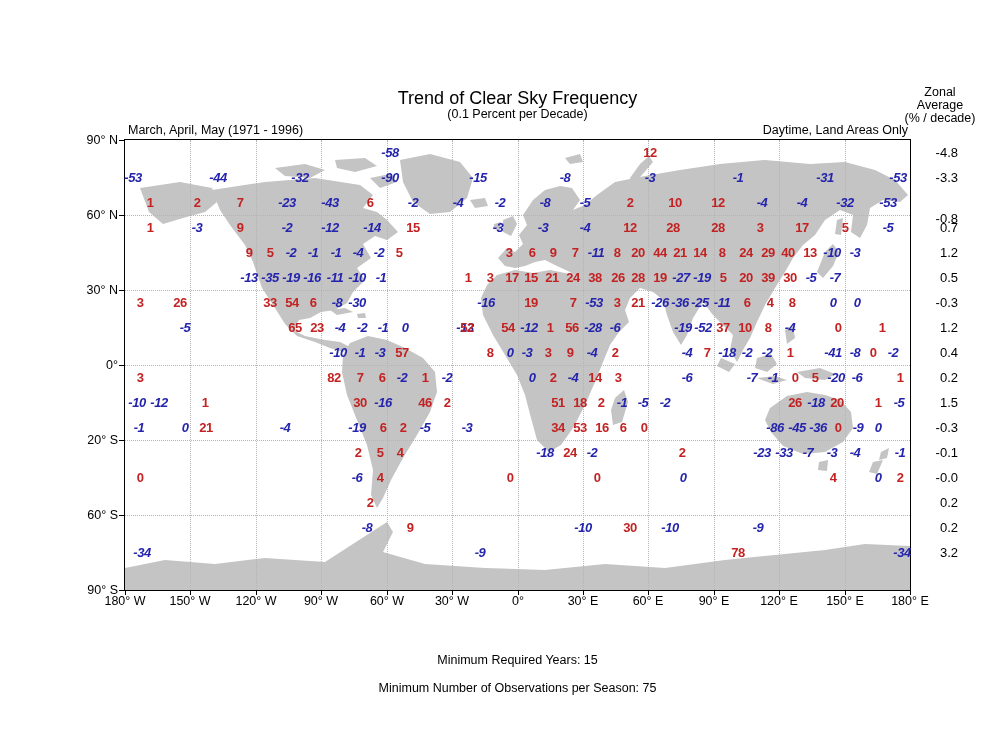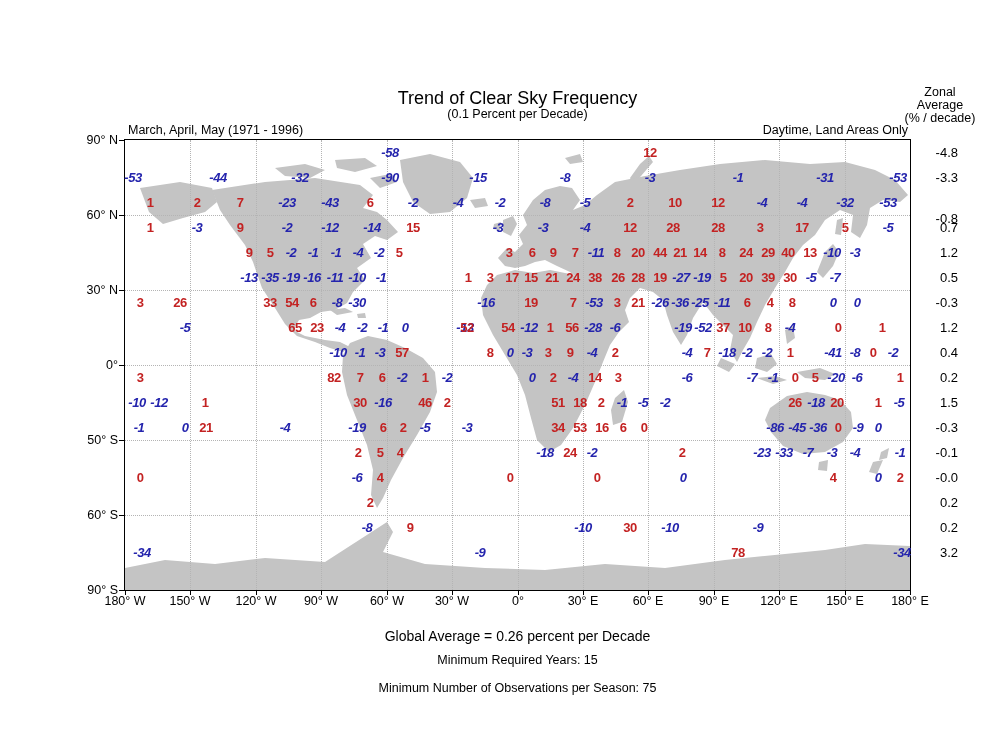--- a/index.html
+++ b/index.html
@@ -415,25 +415,24 @@
       <span class="xtick-label" style="left: 910px;">180° E</span>
       <div class="tick-b" style="left: 910px;"></div>
       <span class="ytick-label" style="top: 140px;">90° N</span>
       <div class="tick-l" style="top: 140px;"></div>
       <span class="ytick-label" style="top: 215px;">60° N</span>
       <div class="tick-l" style="top: 215px;"></div>
       <span class="ytick-label" style="top: 290px;">30° N</span>
       <div class="tick-l" style="top: 290px;"></div>
       <span class="ytick-label" style="top: 365px;">0°</span>
       <div class="tick-l" style="top: 365px;"></div>
-      <span class="ytick-label" style="top: 440px;">50° S</span>
+      <span class="ytick-label" style="top: 440px;">20° S</span>
       <div class="tick-l" style="top: 440px;"></div>
       <span class="ytick-label" style="top: 515px;">60° S</span>
       <div class="tick-l" style="top: 515px;"></div>
       <span class="ytick-label" style="top: 590px;">90° S</span>
       <div class="tick-l" style="top: 590px;"></div>
     </div>
 
-  <div class="abs" id="footer">Global Average = 0.26 percent per Decade</div>
   <div class="abs footer-min" style="top:653px">Minimum Required Years: 15</div>
   <div class="abs footer-min" style="top:681px">Minimum Number of Observations per Season: 75</div>
 
 </div>
 
 </body></html>

